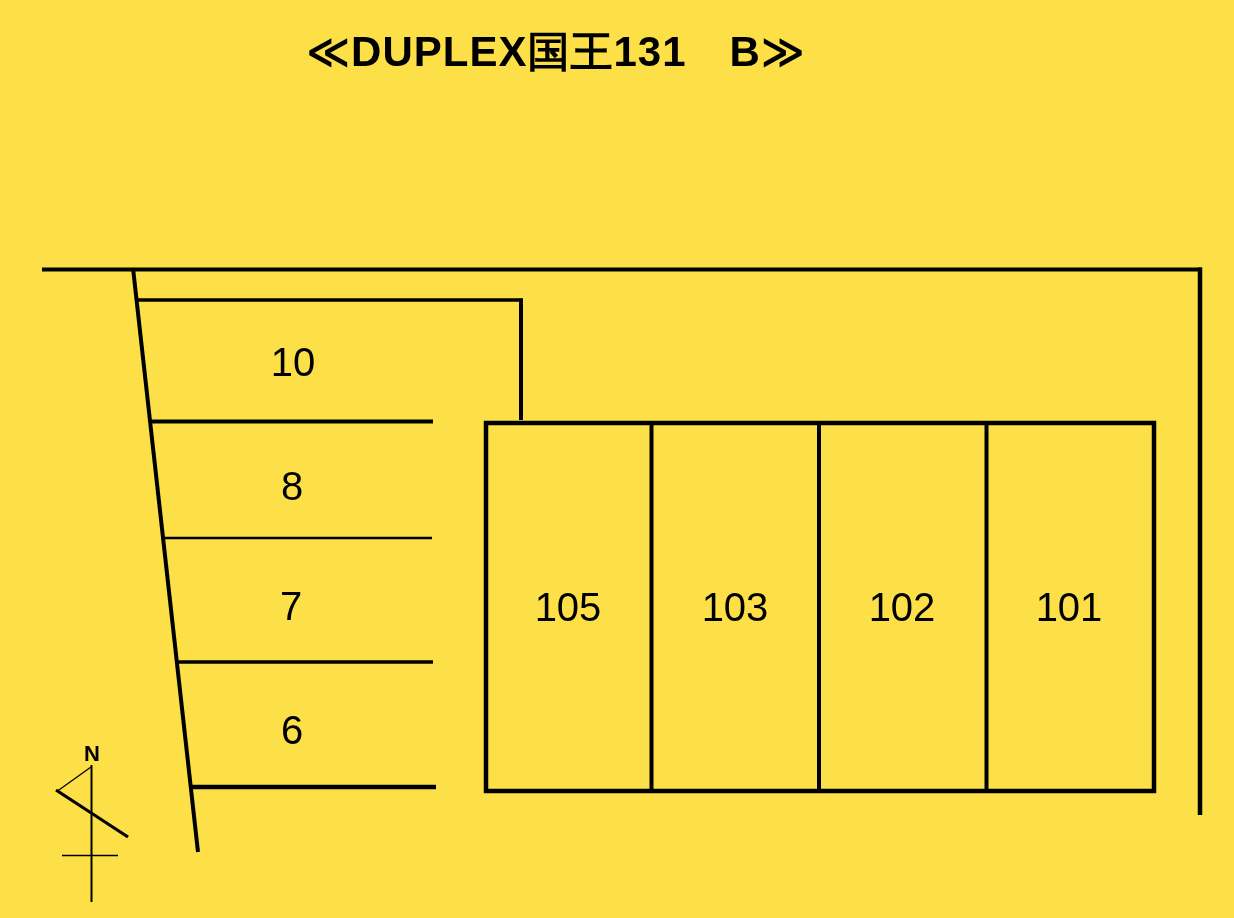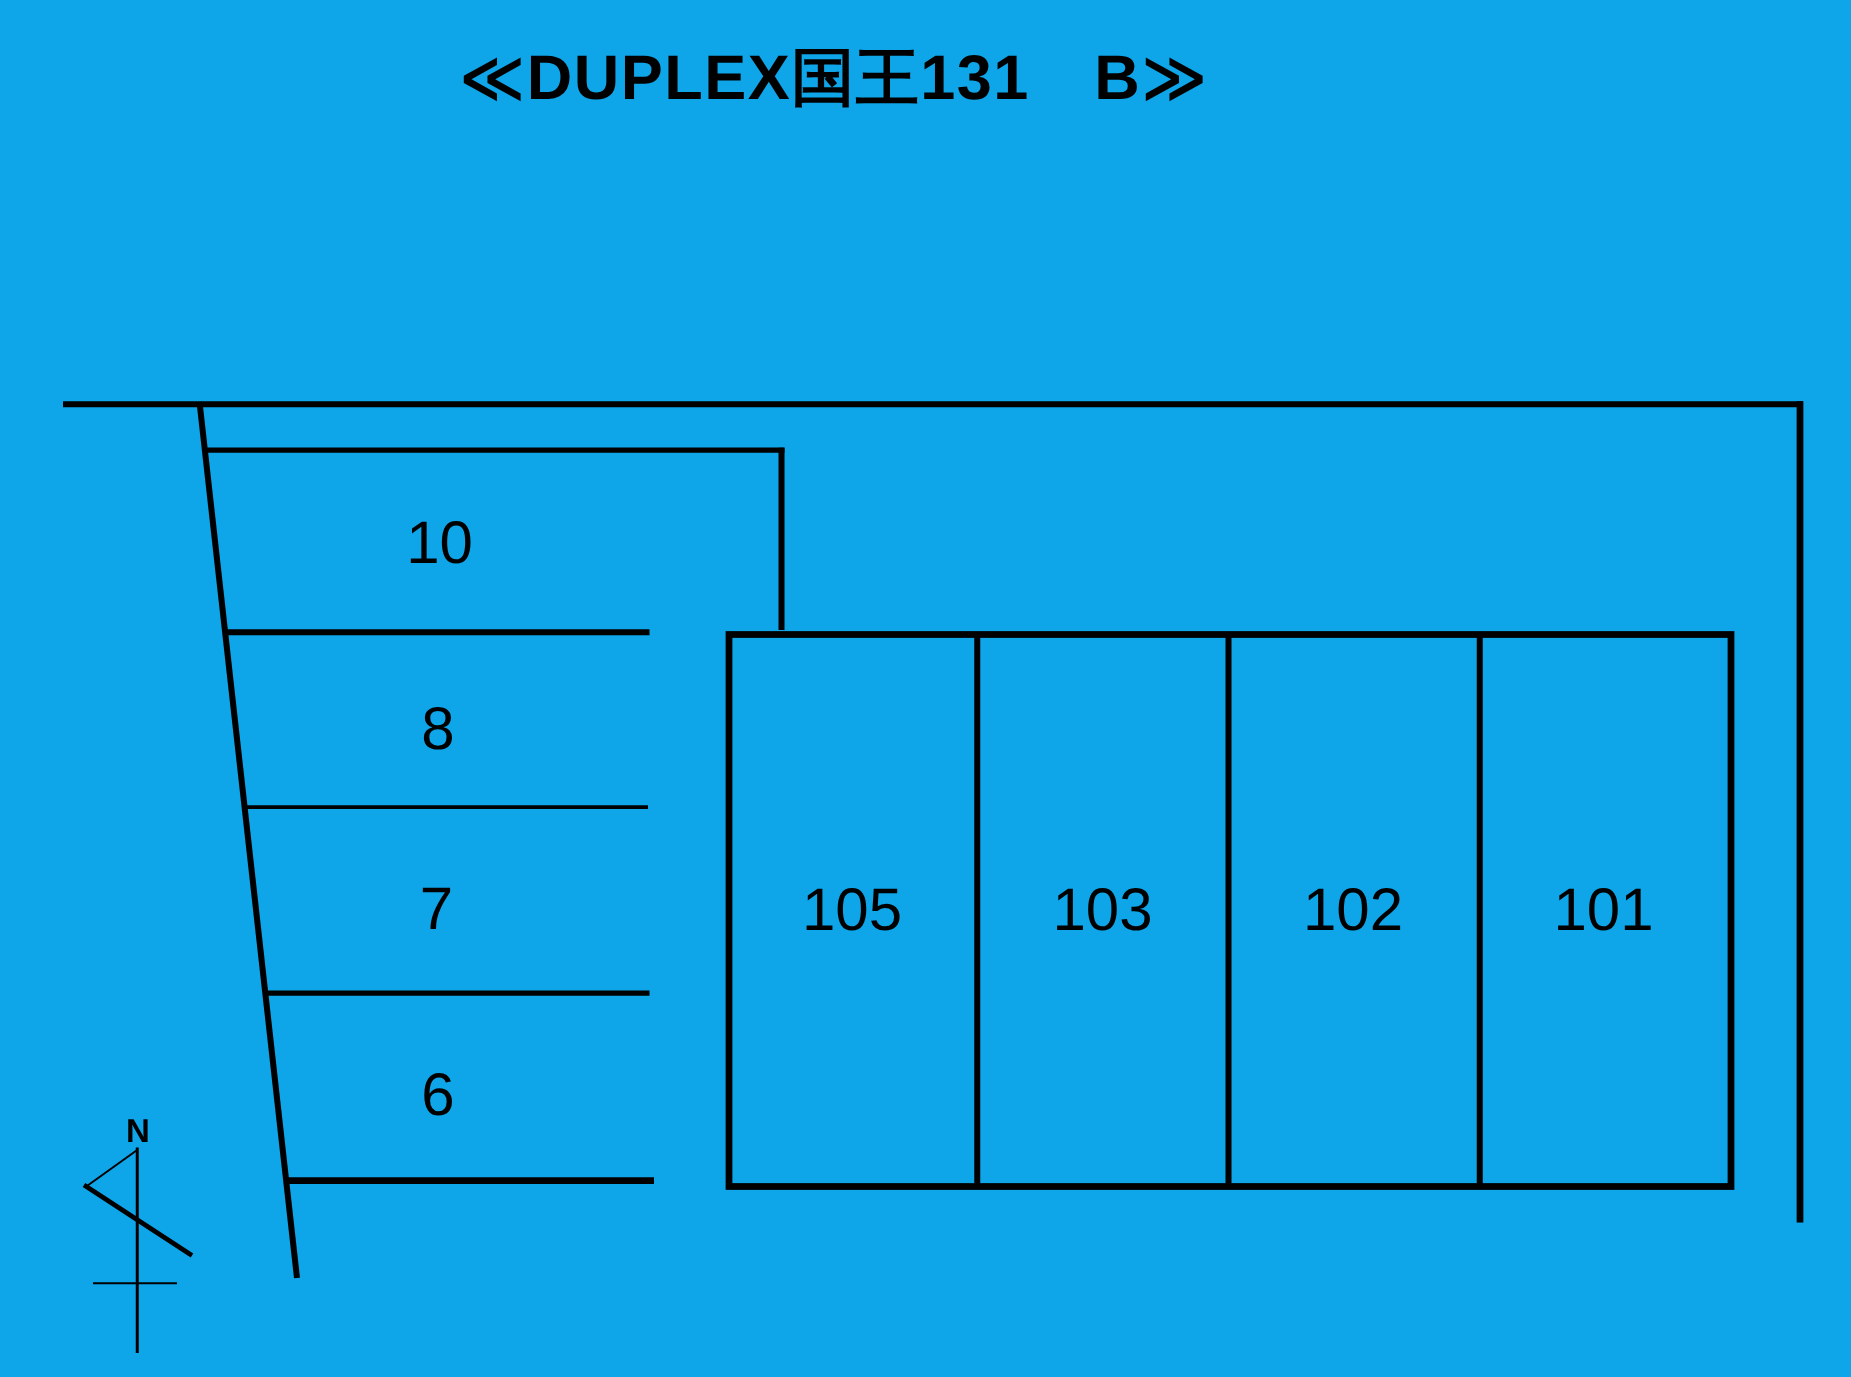--- a/index.html
+++ b/index.html
@@ -5,21 +5,21 @@
   html, body {
     margin: 0;
     padding: 0;
     background: #ffffff;
     font-family: "Liberation Sans", "DejaVu Sans", sans-serif;
   }
   .stage {
     position: relative;
     width: 1234px;
     height: 918px;
-    background: #0ea5e9;
+    background: #fde047;
     overflow: hidden;
   }
   svg { display: block; }
   .plan-line {
     stroke: #000000;
     fill: none;
     stroke-linecap: butt;
   }
   .label-text {
     fill: #000000;

